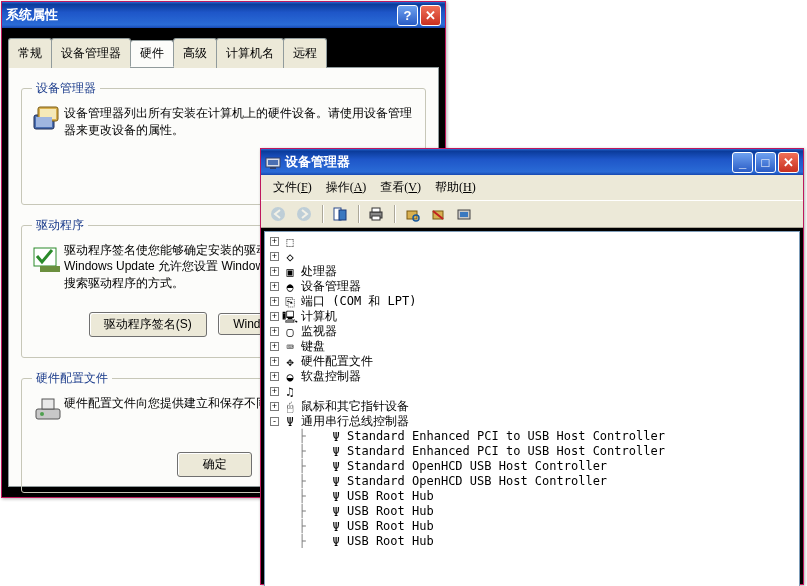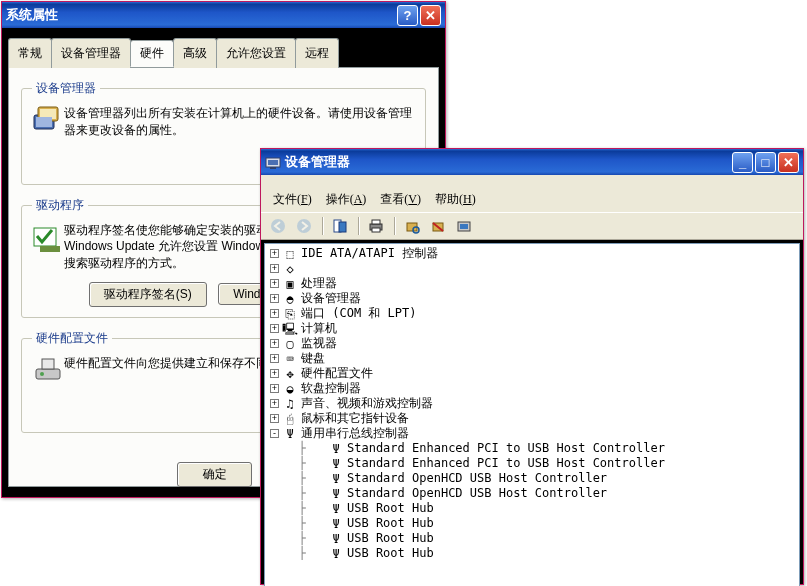--- a/index.html
+++ b/index.html
@@ -69,27 +69,27 @@
   }
   fieldset.groupbox legend { color:#1a3b8b; padding:0 4px; }
   .gbrow { display:flex; align-items:flex-start; gap:0; }
   .gbicon { width:32px; height:32px; flex:none; }
   .gbtext { flex:1; line-height:1.4; }
   .gbbtns { margin-top:10px; text-align:center; }
   .xpbtn {
     display:inline-block; min-width:110px; padding:3px 14px;
     background:#ece9d8; border:1px solid #707070;
     border-radius:3px; box-shadow: inset 1px 1px 0 #fff;
-    text-align:center; margin: 0 4px;
+    text-align:center; margin: 10px 4px;
   }
   .dlgbtns { position:absolute; bottom:10px; right:16px; }
   .dlgbtns .xpbtn { min-width:75px; }
   
   .menubar { display:flex; gap:2px; padding:2px 6px; background:#ece9d8; font-family:"SimSun"; }
-  .menuitem { padding:2px 6px;margin-top:12px; }
+  .menuitem { padding:2px 6px; }
   .menuitem u { text-decoration: underline; }
   .toolbar {
     display:flex; align-items:center; gap:4px;
     padding:2px 6px; background:#ece9d8;
     border-top:1px solid #fff; border-bottom:1px solid #aca899;
   }
   .tool {
     width:22px; height:22px;
     display:flex; align-items:center; justify-content:center;
     border:1px solid transparent;
@@ -120,21 +120,21 @@
 
 <div class="window" style="left:1px; top:1px; width:445px; height:497px;">
   <div class="titlebar">
     <span class="ttext">系统属性</span>
     <div class="tbtns">
       <div class="tbtn">?</div>
       <div class="tbtn close">✕</div>
     </div>
   </div>
   <div class="body">
-    <div class="tabs" id="sp-tabs"><span class="tab">常规</span><span class="tab">设备管理器</span><span class="tab active">硬件</span><span class="tab">高级</span><span class="tab">允许您设置</span><span class="tab">远程</span></div>
+    <div class="tabs" id="sp-tabs"><span class="tab">常规</span><span class="tab">设备管理器</span><span class="tab active">硬件</span><span class="tab">高级</span><span class="tab">计算机名</span><span class="tab">远程</span></div>
     <div class="tabpanel">
 
       <fieldset class="groupbox">
         <legend>设备管理器</legend>
         <div class="gbrow">
           <div class="gbicon">
             <svg viewBox="0 0 32 32">
                 <rect x="2" y="10" width="20" height="14" rx="2" fill="#4a6fb3" stroke="#1a2a55"></rect>
                 <rect x="6" y="2" width="20" height="14" rx="2" fill="#d8b050" stroke="#7a5a10"></rect>
                 <rect x="8" y="4" width="16" height="10" fill="#f5e9b8"></rect>
@@ -259,31 +259,31 @@
       </div>
     <div class="tool">
         <svg width="16" height="16">
           <rect x="2" y="4" width="12" height="9" fill="#c8c8c8" stroke="#444"></rect>
           <rect x="4" y="6" width="8" height="5" fill="#3a78c0"></rect>
         </svg>
       </div>
   </div>
 
   <div class="tree" id="dm-tree">
-      <div class="treerow"><span class="expander">+</span><span class="nodeicon">⬚</span><span class="nodelabel">IDE ATA/ATAPI 控制器</span></div>
+      <div class="treerow"><span class="expander">+</span><span class="nodeicon">⬚</span></div>
       <div class="treerow"><span class="expander">+</span><span class="nodeicon">◇</span></div>
       <div class="treerow"><span class="expander">+</span><span class="nodeicon">▣</span><span class="nodelabel">处理器</span></div>
       <div class="treerow"><span class="expander">+</span><span class="nodeicon">◓</span><span class="nodelabel">设备管理器</span></div>
       <div class="treerow"><span class="expander">+</span><span class="nodeicon">⎘</span><span class="nodelabel">端口 (COM 和 LPT)</span></div>
       <div class="treerow"><span class="expander">+</span><span class="nodeicon">🖳</span><span class="nodelabel">计算机</span></div>
       <div class="treerow"><span class="expander">+</span><span class="nodeicon">▢</span><span class="nodelabel">监视器</span></div>
       <div class="treerow"><span class="expander">+</span><span class="nodeicon">⌨</span><span class="nodelabel">键盘</span></div>
       <div class="treerow"><span class="expander">+</span><span class="nodeicon">✥</span><span class="nodelabel">硬件配置文件</span></div>
       <div class="treerow"><span class="expander">+</span><span class="nodeicon">◒</span><span class="nodelabel">软盘控制器</span></div>
-      <div class="treerow"><span class="expander">+</span><span class="nodeicon">♫</span><span class="nodelabel">声音、视频和游戏控制器</span></div>
+      <div class="treerow"><span class="expander">+</span><span class="nodeicon">♫</span></div>
       <div class="treerow"><span class="expander">+</span><span class="nodeicon">🖰</span><span class="nodelabel">鼠标和其它指针设备</span></div>
       <div class="treerow"><span class="expander">-</span><span class="nodeicon">Ψ</span><span class="nodelabel">通用串行总线控制器</span></div>
       <div class="treerow"><span style="display: inline-block; width: 28px;"></span><span class="conn">├</span><span class="expander none"> </span><span class="nodeicon">Ψ</span><span class="nodelabel">Standard Enhanced PCI to USB Host Controller</span></div>
       <div class="treerow"><span style="display: inline-block; width: 28px;"></span><span class="conn">├</span><span class="expander none"> </span><span class="nodeicon">Ψ</span><span class="nodelabel">Standard Enhanced PCI to USB Host Controller</span></div>
       <div class="treerow"><span style="display: inline-block; width: 28px;"></span><span class="conn">├</span><span class="expander none"> </span><span class="nodeicon">Ψ</span><span class="nodelabel">Standard OpenHCD USB Host Controller</span></div>
       <div class="treerow"><span style="display: inline-block; width: 28px;"></span><span class="conn">├</span><span class="expander none"> </span><span class="nodeicon">Ψ</span><span class="nodelabel">Standard OpenHCD USB Host Controller</span></div>
       <div class="treerow"><span style="display: inline-block; width: 28px;"></span><span class="conn">├</span><span class="expander none"> </span><span class="nodeicon">Ψ</span><span class="nodelabel">USB Root Hub</span></div>
       <div class="treerow"><span style="display: inline-block; width: 28px;"></span><span class="conn">├</span><span class="expander none"> </span><span class="nodeicon">Ψ</span><span class="nodelabel">USB Root Hub</span></div>
       <div class="treerow"><span style="display: inline-block; width: 28px;"></span><span class="conn">├</span><span class="expander none"> </span><span class="nodeicon">Ψ</span><span class="nodelabel">USB Root Hub</span></div>
       <div class="treerow"><span style="display: inline-block; width: 28px;"></span><span class="conn">├</span><span class="expander none"> </span><span class="nodeicon">Ψ</span><span class="nodelabel">USB Root Hub</span></div>

